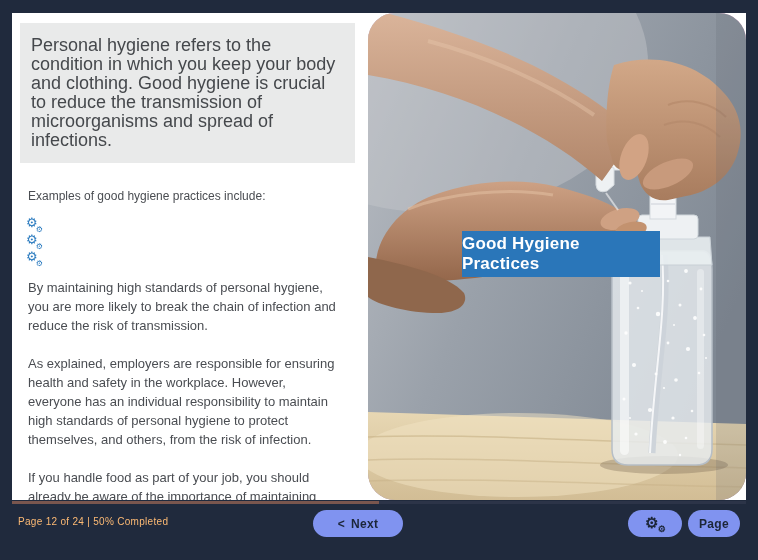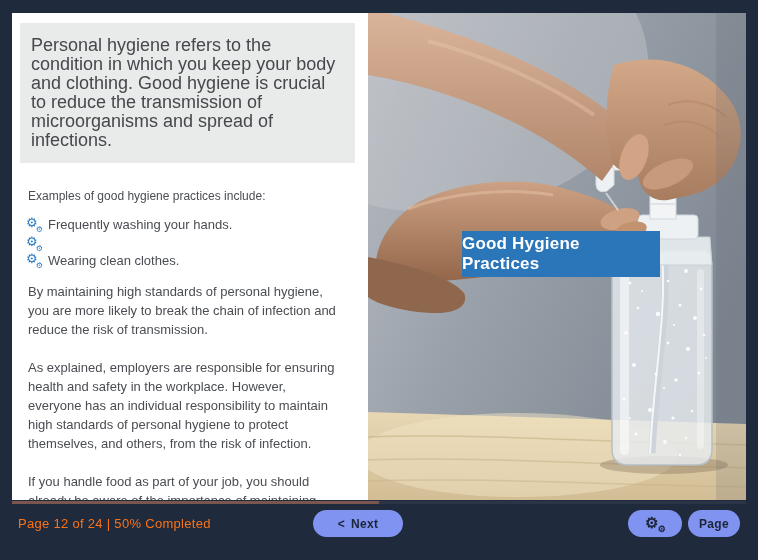--- a/index.html
+++ b/index.html
@@ -18,33 +18,33 @@
   .examples-heading { margin:24px 14px 8px 16px; color:#4a4d52; font-size:12px; line-height:19px; }
   .bullet-list { list-style:none; margin:9px 14px 0 14px; }
   .bullet-list li { display:flex; align-items:flex-start; gap:5px; font-size:13px; line-height:19px; color:#4a4d52; }
   .cogs { position:relative; width:17px; height:17px; flex:0 0 17px; color:#2e7dc0; }
   .cogs .g1 { position:absolute; left:0; top:-1px; font-style:normal; font-size:13px; line-height:17px; }
   .cogs .g2 { position:absolute; right:0px; bottom:-2px; font-style:normal; font-size:8px; line-height:8px; }
   .para { margin:12px 26px 0 16px; color:#4a4d52; font-size:13px; line-height:19px; }
   .para.gap { margin-top:19px; }
 
   
-  .media-panel { position:relative; width:378px; height:487px; overflow:hidden; background:#f9a8d4; }
+  .media-panel { position:relative; width:378px; height:487px; overflow:hidden; background:#f9a8d4;border-radius:27px; }
   .media-panel svg.photo { position:absolute; left:0; top:0; width:378px; height:487px; display:block; }
   .caption-banner { position:absolute; left:94px; top:218px; width:198px; height:46px; background:#2a76b9;
                     display:flex; align-items:center; justify-content:center; color:#ffffff;
                     font-size:17px; font-weight:bold; letter-spacing:.2px; }
 
   
   .progress-track { position:absolute; left:12px; top:501px; width:734px; height:3px; background:#2c3448; }
   .progress-fill { height:3px; width:50%; background:#7a564e; }
 
   
   .bottombar { position:absolute; left:0; top:504px; width:758px; height:56px; background:#202a3d; }
-  .page-status { position:absolute; left:18px; top:12px; color:#f97316; font-size:13px; letter-spacing:.3px; }
+  .page-status { position:absolute; left:18px; top:12px; color:#fdba74; font-size:10px; letter-spacing:.3px; }
   .nav-group { position:absolute; left:313px; top:6px; display:flex; gap:6px; }
   .util-group { position:absolute; right:18px; top:6px; display:flex; gap:6px; }
   .pill-btn { height:27px; border:none; border-radius:14px; background:#8093f0; color:#1c2638;
               font-family:"Liberation Sans", sans-serif; font-size:12px; font-weight:bold;
               display:flex; align-items:center; justify-content:center; gap:6px; cursor:pointer; letter-spacing:.3px; }
   .btn-prev { width:90px; }
   .btn-next { width:88px; }
   .btn-settings { width:54px; }
   .btn-exit { width:52px; }
   .chev { font-weight:bold; font-size:12px; }
@@ -63,34 +63,32 @@
       <div class="intro-box">
         <span>Personal hygiene refers to the condition in which you keep your body and clothing. Good hygiene is crucial to reduce the transmission of microorganisms and spread of infections.</span>
       </div>
       <p class="examples-heading">Examples of good hygiene practices include:</p>
       <ul class="bullet-list">
         <li>
           <span class="cogs">
               <i class="g1">⚙</i>
               <i class="g2">⚙</i>
             </span>
-          <span>Frequently washing your hands.</span>
         </li>
         <li>
           <span class="cogs">
               <i class="g1">⚙</i>
               <i class="g2">⚙</i>
             </span>
         </li>
         <li>
           <span class="cogs">
               <i class="g1">⚙</i>
               <i class="g2">⚙</i>
             </span>
-          <span>Wearing clean clothes.</span>
         </li>
       </ul>
       <p class="para">By maintaining high standards of personal hygiene, you are more likely to break the chain of infection and reduce the risk of transmission.</p>
       <p class="para gap">As explained, employers are responsible for ensuring health and safety in the workplace. However, everyone has an individual responsibility to maintain high standards of personal hygiene to protect themselves, and others, from the risk of infection.</p>
       <p class="para gap">If you handle food as part of your job, you should already be aware of the importance of maintaining high personal hygiene standards because of the high-risk environment you work in.</p>
     </div>
 
     <div class="media-panel">
       <svg class="photo" viewBox="0 0 378 487" preserveAspectRatio="none">
         <defs>

